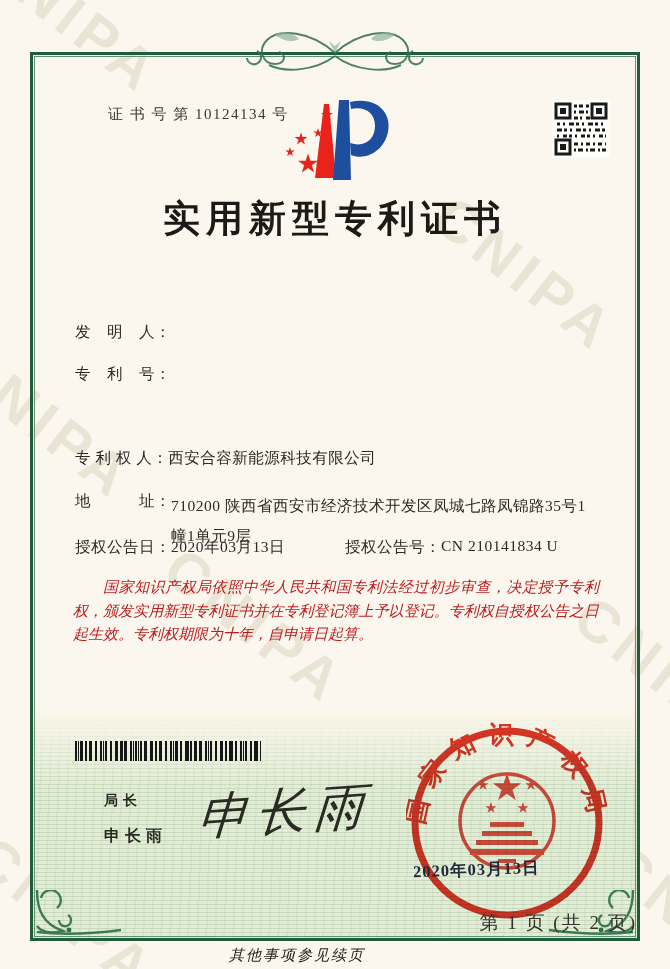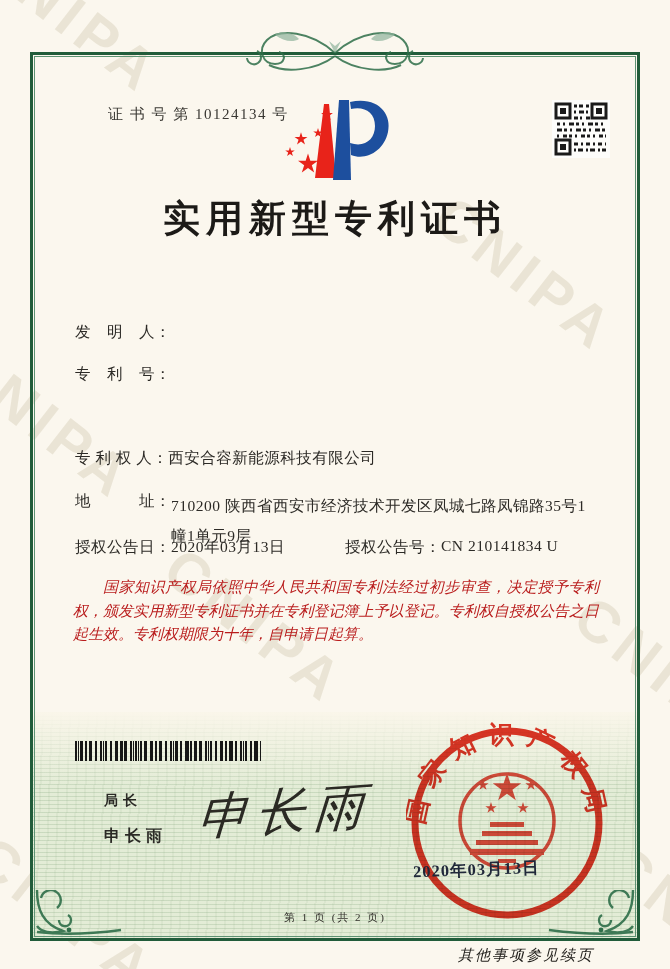--- a/index.html
+++ b/index.html
@@ -57,22 +57,22 @@
   #director-name{position:absolute;left:104px;top:826px;font-size:16px;letter-spacing:5px;color:#2b2a26;font-weight:bold;}
   #autograph{
     position:absolute;left:198px;top:778px;width:190px;font-size:50px;color:#2b2a24;
     transform:rotate(-4deg) skewX(-8deg);letter-spacing:8px;white-space:nowrap;
   }
   #seal{position:absolute;left:406px;top:722px;width:202px;height:202px;mix-blend-mode:multiply;opacity:.94;}
   #seal-date{
     position:absolute;left:413px;top:859px;font-size:16.5px;font-weight:bold;
     color:#20283a;letter-spacing:1px;transform:rotate(-2deg);
   }
-  #page-no{position:absolute;left:33px;top:910px;width:604px;text-align:center;font-size:11px;color:#33312c;letter-spacing:2px;}
-  #note{position:absolute;left:0;top:946px;width:594px;text-align:right;font-size:15px;color:#24221e;letter-spacing:2px;}
+  #page-no{position:absolute;left:33px;top:910px;width:604px;text-align:right;font-size:19px;color:#33312c;letter-spacing:2px;}
+  #note{position:absolute;left:0;top:946px;width:594px;text-align:center;font-size:15px;color:#24221e;letter-spacing:2px;}
 </style>
 </head>
 <body>
 
 <div id="stage">
 
   <div class="wm" style="left:-35px;top:-18px">CNIPA</div>
   <div class="wm" style="left:420px;top:240px">CNIPA</div>
   <div class="wm" style="left:-62px;top:388px">CNIPA</div>
   <div class="wm" style="left:150px;top:592px">CNIPA</div>

